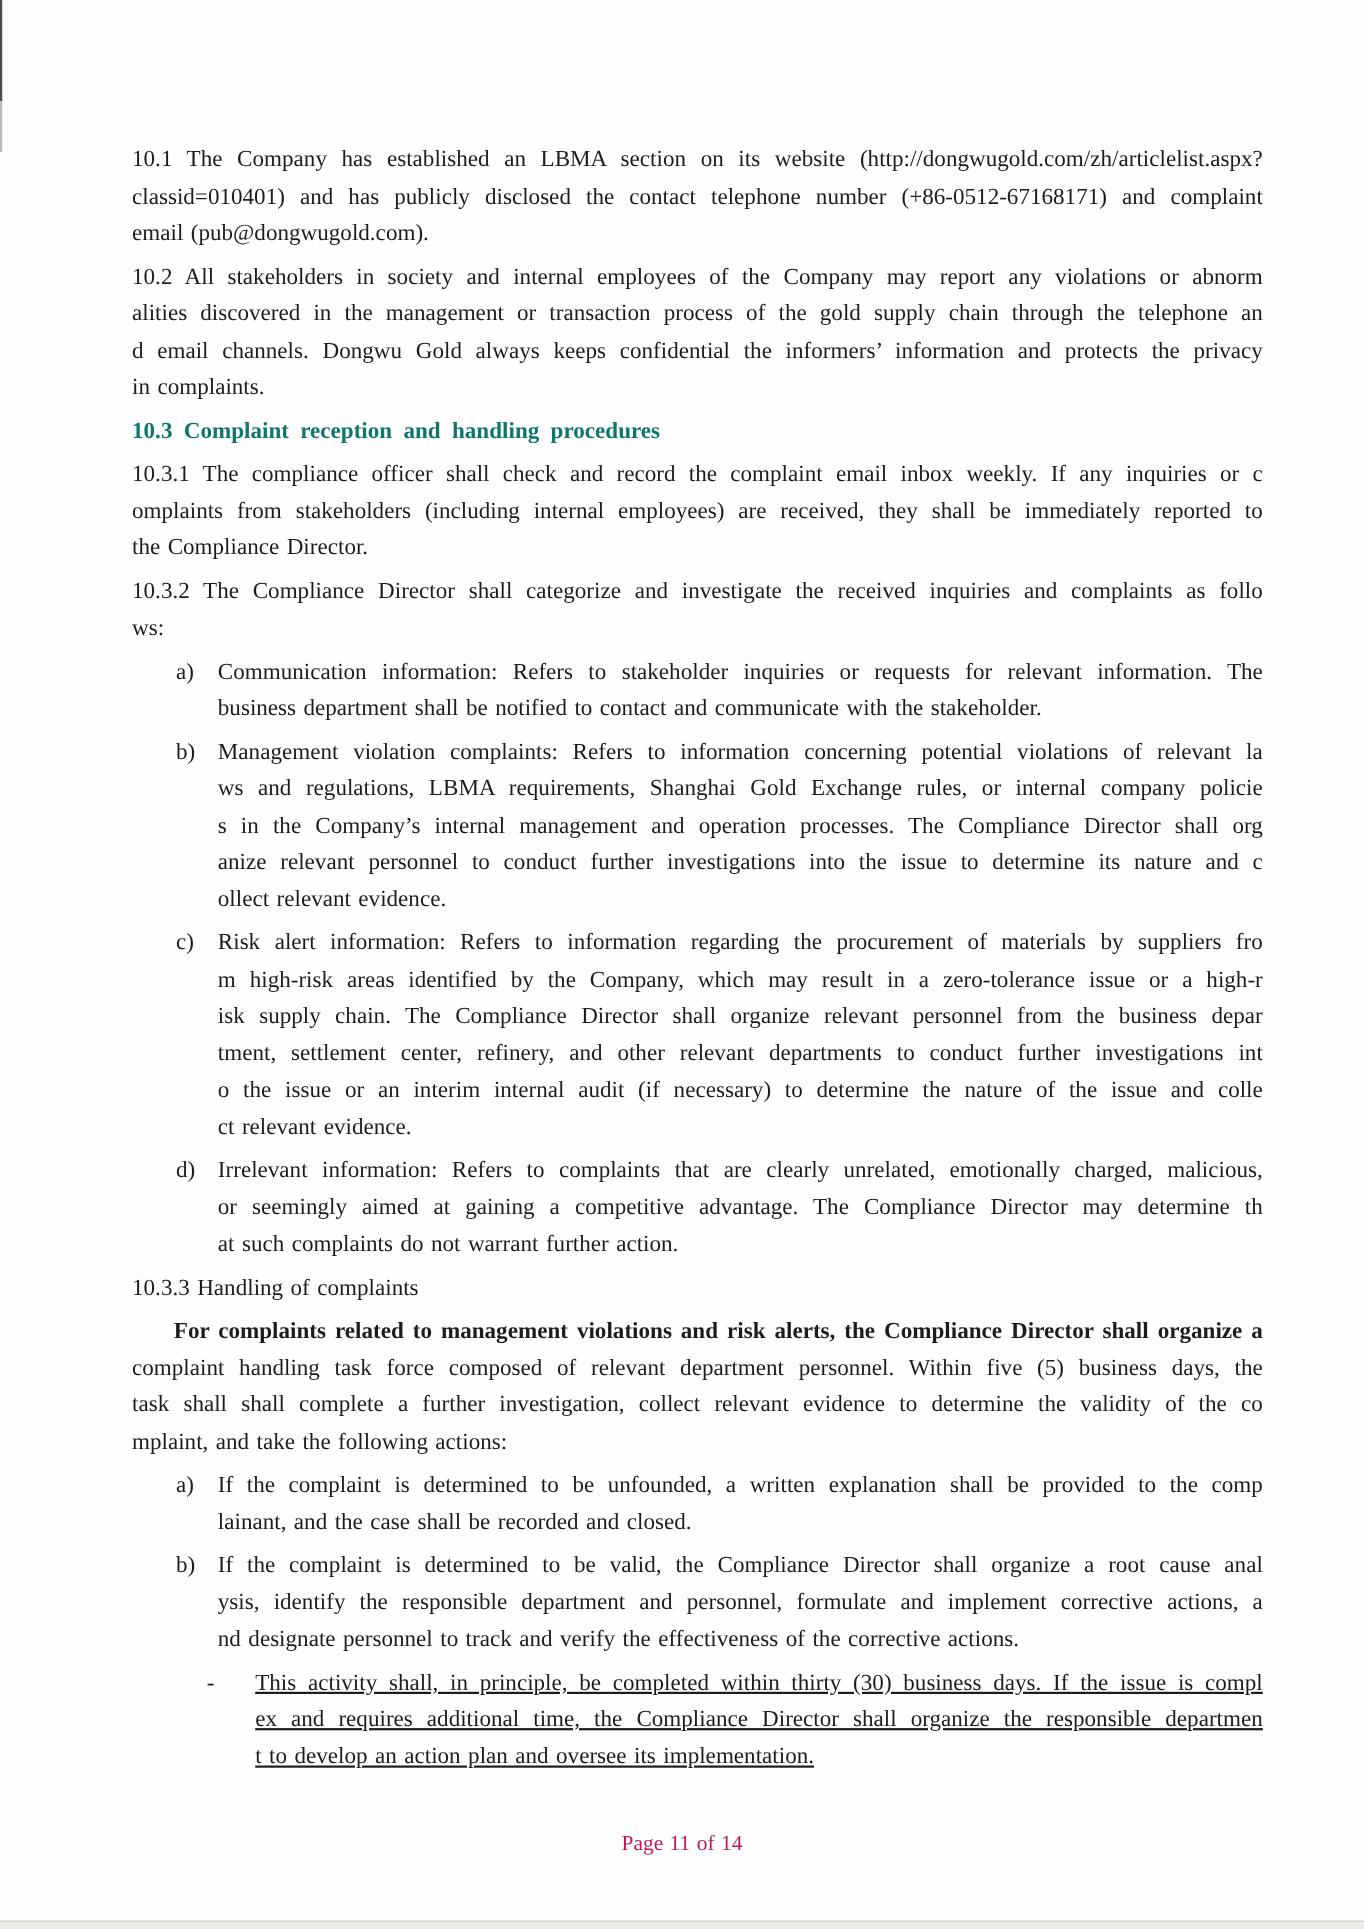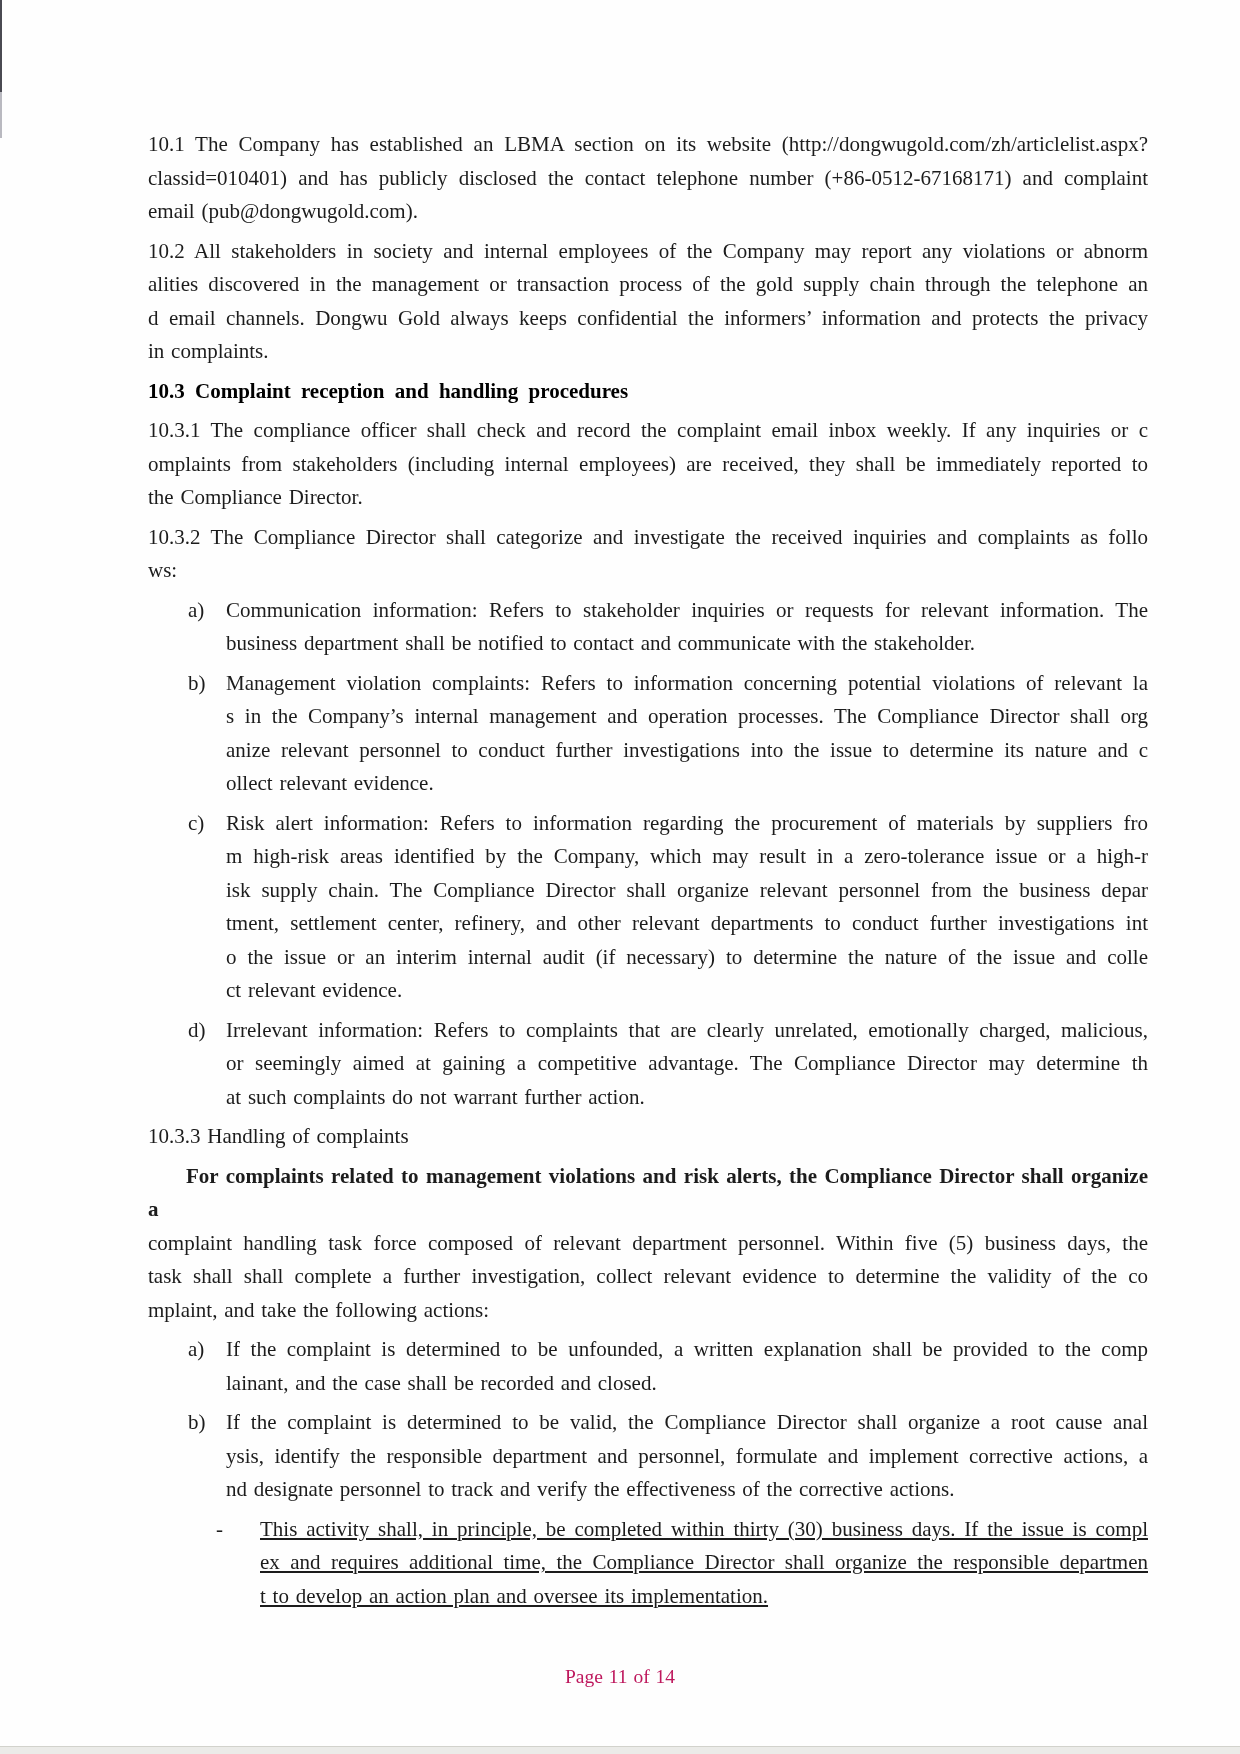--- a/index.html
+++ b/index.html
@@ -11,34 +11,33 @@
     overflow:hidden;
     font-family:"Liberation Serif", serif;
     color:#1c1c1c;
   }
   .content{
     position:absolute;
     left:120px; right:92px; top:128px;
     font-size:21px;
     line-height:33.5px;
     word-spacing:1.5px;
-    margin-left:28px;
   }
   .block{margin:0 0 6px 0;}
   .block:last-child{margin-bottom:0;}
   .line{
     text-align:justify;
     text-align-last:justify;
     min-height:33.5px;
   }
   .line.last{
     text-align:left;
     text-align-last:left;
   }
-  .heading{font-weight:bold; color:#000000; word-spacing:5px;}
+  .heading{font-weight:bold; color:#0f766e; word-spacing:5px;}
   .list-item{position:relative; padding-left:78px;}
   .list-item .marker{
     position:absolute; left:40px; top:0;
     width:34px; text-align:left;
   }
   .dash-item{position:relative; padding-left:87px;}
   .dash-item .marker{
     position:absolute; left:68px; top:0;
     width:16px; text-align:left;
   }
@@ -91,20 +90,21 @@
         <div class="line last">ws:</div>
       </div>
       <div class="block list-item">
         <span class="marker">a)</span>
         <div class="line">Communication information: Refers to stakeholder inquiries or requests for relevant information. The</div>
         <div class="line last">business department shall be notified to contact and communicate with the stakeholder.</div>
       </div>
       <div class="block list-item">
         <span class="marker">b)</span>
         <div class="line">Management violation complaints: Refers to information concerning potential violations of relevant la</div>
+        <div class="line">ws and regulations, LBMA requirements, Shanghai Gold Exchange rules, or internal company policie</div>
         <div class="line">s in the Company’s internal management and operation processes. The Compliance Director shall org</div>
         <div class="line">anize relevant personnel to conduct further investigations into the issue to determine its nature and c</div>
         <div class="line last">ollect relevant evidence.</div>
       </div>
       <div class="block list-item">
         <span class="marker">c)</span>
         <div class="line">Risk alert information: Refers to information regarding the procurement of materials by suppliers fro</div>
         <div class="line">m high-risk areas identified by the Company, which may result in a zero-tolerance issue or a high-r</div>
         <div class="line">isk supply chain. The Compliance Director shall organize relevant personnel from the business depar</div>
         <div class="line">tment, settlement center, refinery, and other relevant departments to conduct further investigations int</div>

